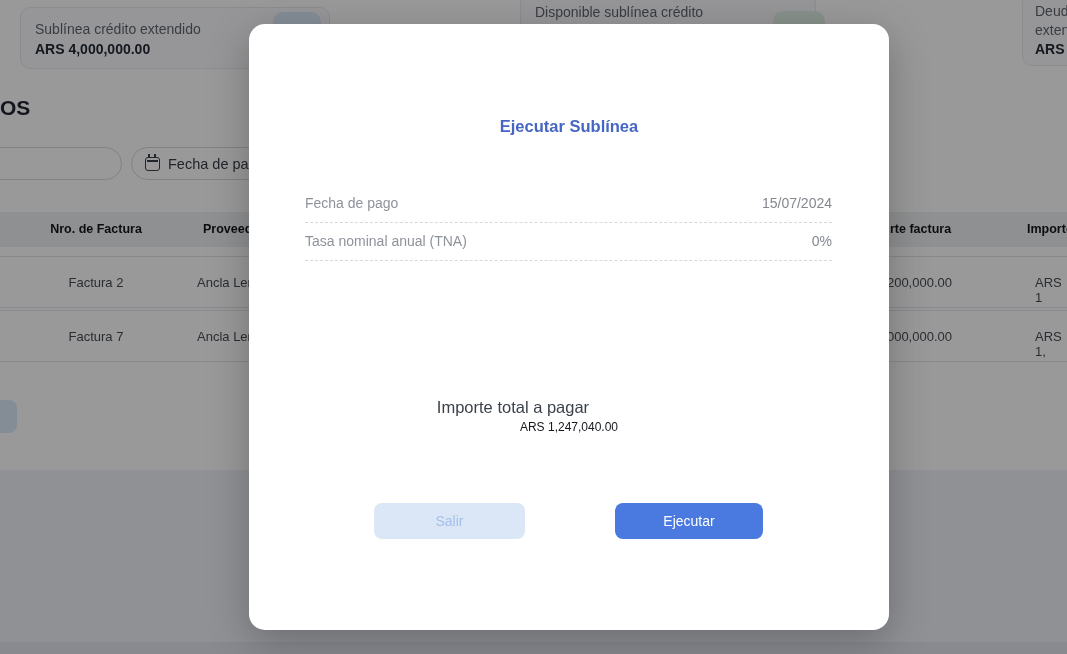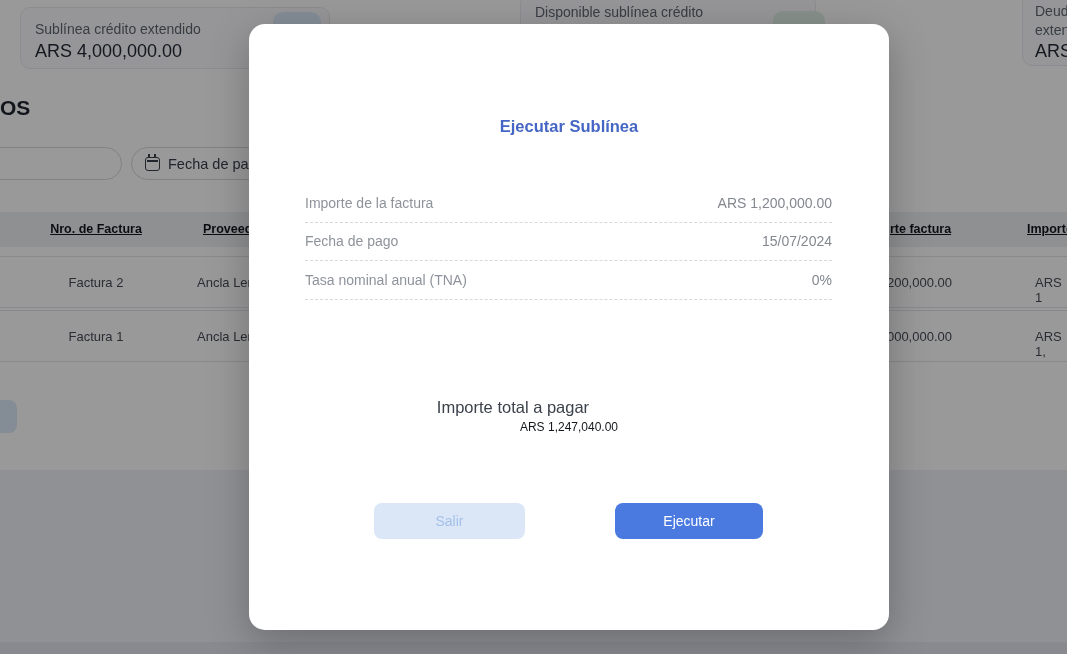--- a/index.html
+++ b/index.html
@@ -6,36 +6,36 @@
   .screen{position:relative;width:1067px;height:654px;overflow:hidden;
     font-family:"Liberation Sans",sans-serif;background:#ffffff;}
 
   
   .abs{position:absolute;}
   .lower-section{left:0;top:470px;width:1067px;height:184px;background:#eff2f8;}
   .footer-strip{left:0;top:642px;width:1067px;height:12px;background:#e4e7f0;}
 
   .card{background:#fafbfd;border:1px solid #e7eaf1;border-radius:10px;box-sizing:border-box;}
   .card-label{font-size:14px;color:#5f6670;}
-  .card-value{font-size:18px;font-weight:400;color:#232a34;}
+  .card-value{font-size:14px;font-weight:700;color:#232a34;}
   .icon-btn{border-radius:10px;display:flex;align-items:center;justify-content:center;}
   .glyph-dot{width:14px;height:14px;border-radius:50%;}
 
   .heading-frag{font-size:21px;font-weight:700;color:#202630;}
 
   .pill{background:#ffffff;border:1px solid #d4d8de;border-radius:17px;height:33px;
     box-sizing:border-box;display:flex;align-items:center;}
   .pill-placeholder{font-size:14.5px;color:#999fa7;}
   .pill-label{font-size:14.5px;color:#373e48;}
   .cal{width:13px;height:12px;border:1.5px solid #3a414b;border-radius:3px;position:relative;display:inline-block;margin-right:8px;}
   .cal::before{content:"";position:absolute;left:1px;right:1px;top:2.5px;height:1.5px;background:#3a414b;}
   .cal::after{content:"";position:absolute;top:-4px;left:1.5px;width:2px;height:3px;background:#3a414b;box-shadow:6px 0 0 #3a414b;}
 
   .thead{left:0;top:212px;width:1067px;height:35px;background:#eef0f2;}
-  .th{position:absolute;top:10px;font-size:12.5px;font-weight:700;color:#14171d;text-decoration:underline;}
+  .th{position:absolute;top:10px;font-size:12.5px;font-weight:700;color:#14171d;}
   .trow{left:0;width:1067px;height:52px;background:#ffffff;border-top:1px solid #e2e5ea;border-bottom:1px solid #e2e5ea;box-sizing:border-box;}
   .td{position:absolute;top:18px;font-size:13px;font-weight:500;color:#464c56;}
 
   .side-frag{left:-10px;top:400px;width:27px;height:33px;border-radius:8px;background:#dcebfb;}
 
   
   .overlay{left:0;top:0;width:1067px;height:654px;background:rgba(0,0,0,0.40);z-index:5;}
   .modal{left:249px;top:24px;width:640px;height:606px;background:#ffffff;border-radius:16px;
     z-index:6;box-shadow:0 12px 40px rgba(0,0,0,0.25);}
   .modal-title{position:absolute;left:0;top:93px;width:640px;text-align:center;
@@ -100,38 +100,34 @@
     <span class="th" style="left:1027px;">Importe</span>
   </div>
 
   <div class="abs trow" style="top:256px;">
     <span class="td" style="left:30px;width:132px;text-align:center;">Factura 2</span>
     <span class="td" style="left:197px;">Ancla Len</span>
     <span class="td" style="left:840px;width:112px;text-align:right;">200,000.00</span>
     <span class="td" style="left:1035px;">ARS 1</span>
   </div>
   <div class="abs trow" style="top:310px;">
-    <span class="td" style="left:30px;width:132px;text-align:center;">Factura 1</span>
+    <span class="td" style="left:30px;width:132px;text-align:center;">Factura 7</span>
     <span class="td" style="left:197px;">Ancla Len</span>
     <span class="td" style="left:840px;width:112px;text-align:right;">000,000.00</span>
     <span class="td" style="left:1035px;">ARS 1,</span>
   </div>
 
   <div class="abs side-frag"></div>
 
   <div class="abs overlay"></div>
 
   <div class="abs modal">
     <div class="modal-title">Ejecutar Sublínea</div>
 
     <div class="m-rows">
-      <div class="m-row">
-        <span class="m-label">Importe de la factura</span>
-        <span class="m-value">ARS 1,200,000.00</span>
-      </div>
       <div class="m-row">
         <span class="m-label">Fecha de pago</span>
         <span class="m-value">15/07/2024</span>
       </div>
       <div class="m-row">
         <span class="m-label">Tasa nominal anual (TNA)</span>
         <span class="m-value">0%</span>
       </div>
     </div>
 

